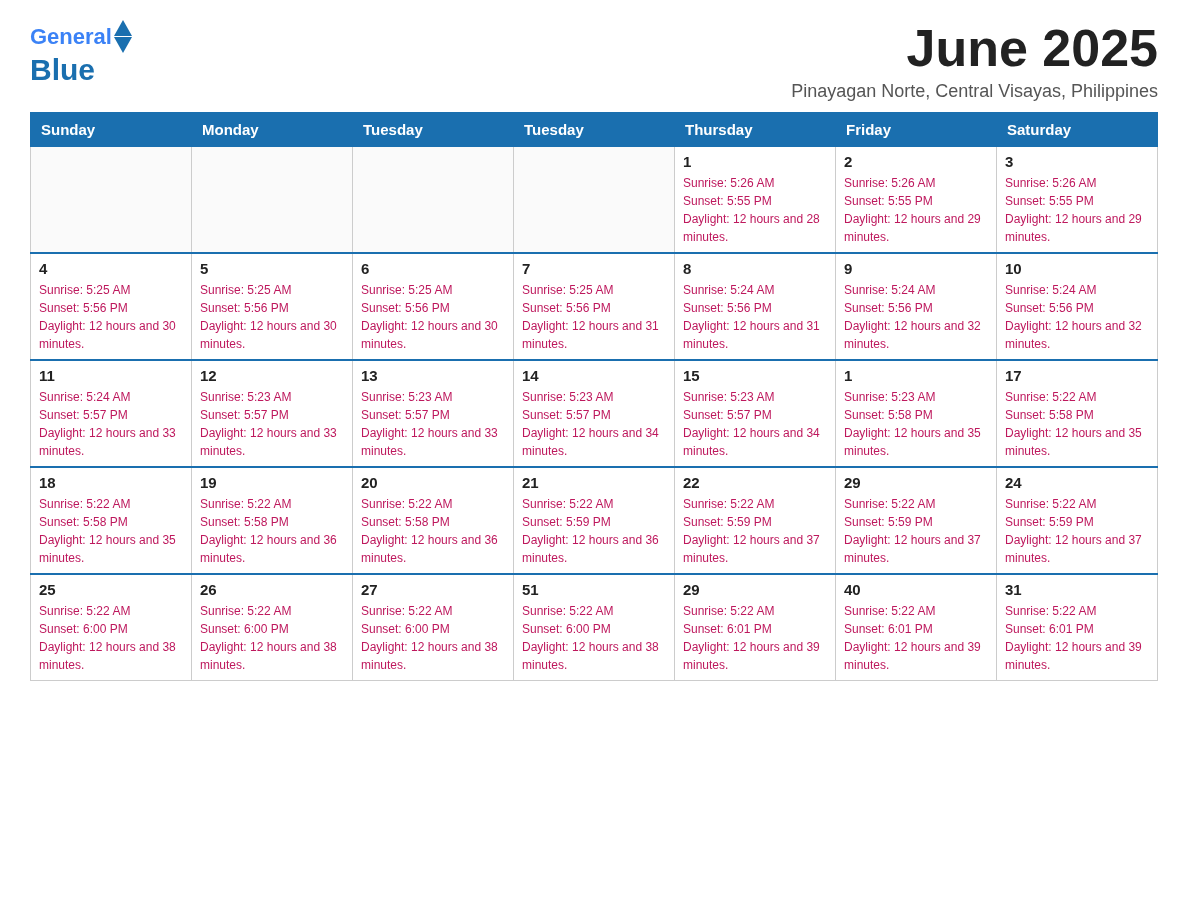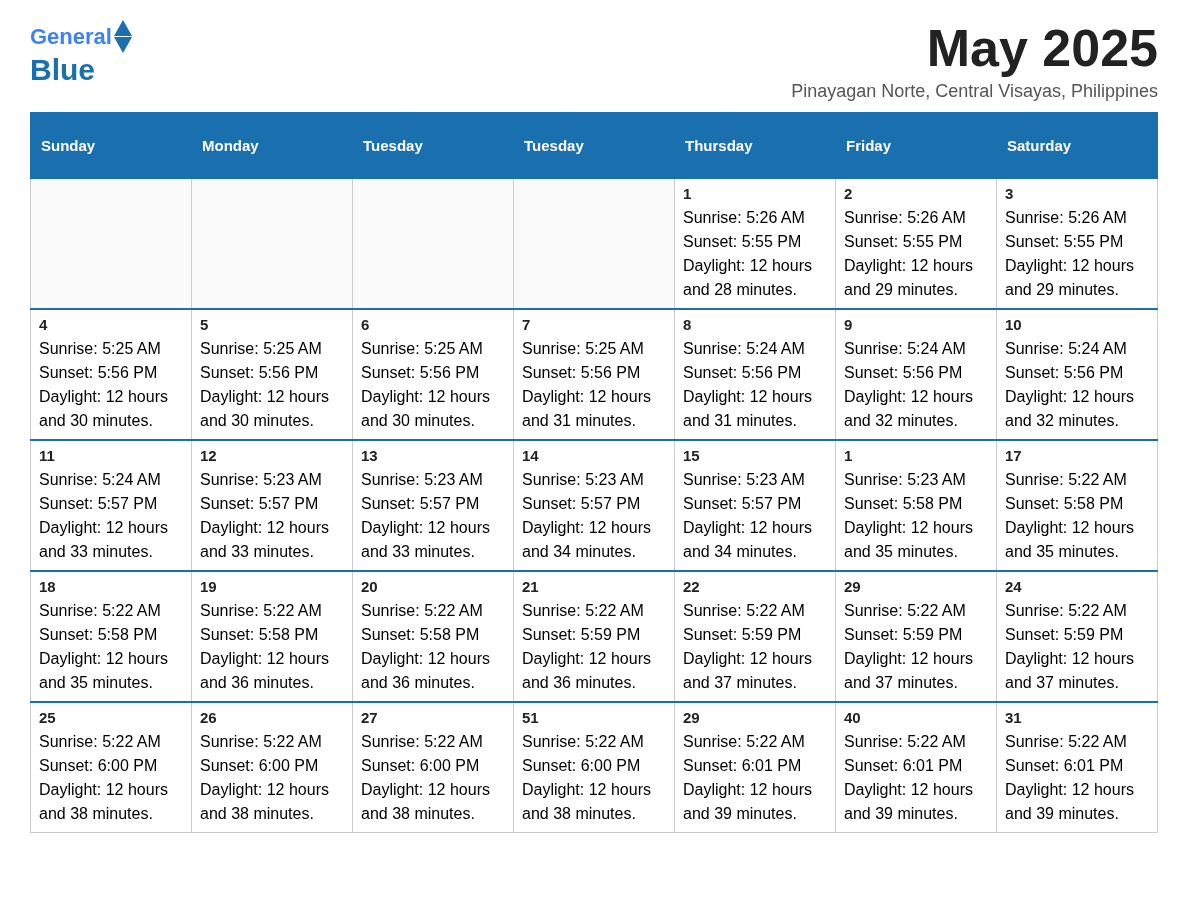--- a/index.html
+++ b/index.html
@@ -51,40 +51,40 @@
     .calendar {
       width: 100%;
       border-collapse: collapse;
       margin-top: 10px;
     }
     .calendar th {
       background: #1a6faf;
       color: #fff;
       font-size: 15px;
       font-weight: bold;
-      padding: 24px 10px;
+      padding: 8px 10px;
       text-align: left;
       border: 1px solid #1a6faf;
     }
     .calendar td {
       vertical-align: top;
       border: 1px solid #ccc;
       padding: 6px 8px;
       width: 14.28%;
       min-height: 100px;
     }
     .day-number {
       font-size: 15px;
       font-weight: bold;
       color: #222;
       margin-bottom: 4px;
     }
     .day-info {
-      font-size: 16px;
-      color: #000000;
+      font-size: 12px;
+      color: #be185d;
       line-height: 1.5;
     }
     .empty-cell {
       background: #fafafa;
     }
     .row-divider td {
       border-top: 2px solid #1a6faf;
     }
   </style>
 </head>
@@ -97,21 +97,21 @@
       <div style="display:flex;flex-direction:column;align-items:center;margin-left:2px;">
         <div style="width:0;height:0;border-left:9px solid transparent;border-right:9px solid transparent;border-bottom:16px solid #1a6faf;margin-bottom:1px;"></div>
         <div style="width:0;height:0;border-left:9px solid transparent;border-right:9px solid transparent;border-top:16px solid #1a6faf;"></div>
       </div>
     </div>
     <div>
       <span class="logo-text-blue">Blue</span>
     </div>
   </div>
   <div class="title-section">
-    <div class="month-year">May 2025</div>
+    <div class="month-year">June 2025</div>
     <div class="location">Pinayagan Norte, Central Visayas, Philippines</div>
   </div>
 </div>
 
 <table class="calendar">
   <thead>
     <tr>
     <th>Sunday</th>
         <th>Monday</th>
         <th>Tuesday</th>

